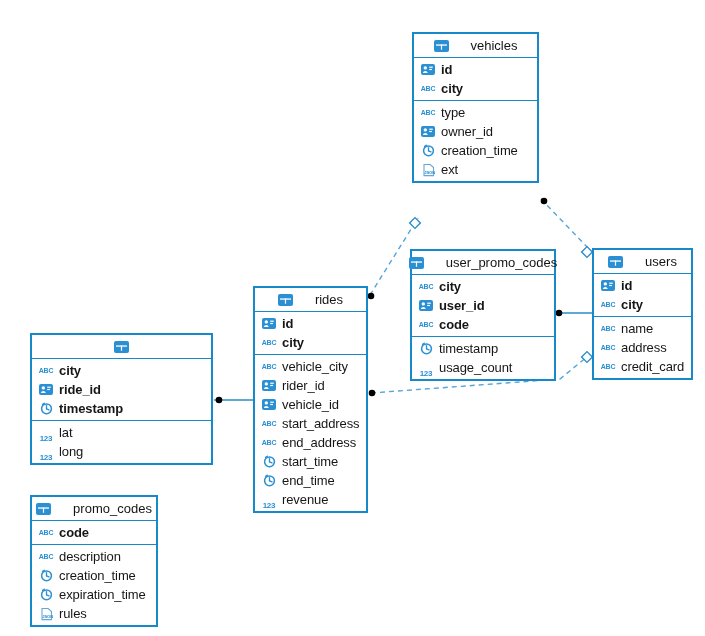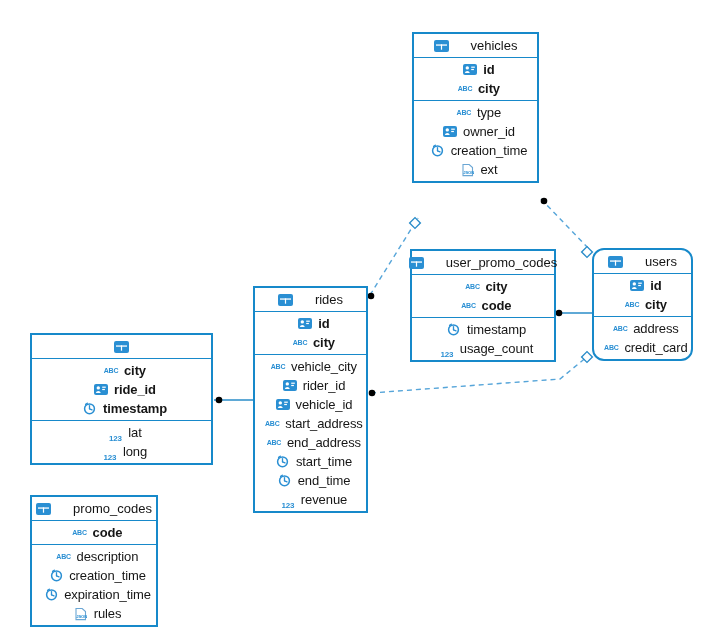--- a/index.html
+++ b/index.html
@@ -25,21 +25,21 @@
     font-size:13px;color:#141414;
     white-space:nowrap;
   }
   .rows{padding:2px 0;}
   .rows.body{border-top:1.6px solid var(--blue,#1789ca);}
   .row{
     height:19px;
     display:flex;align-items:center;gap:4px;
     padding-left:5px;
     font-size:13px;color:#161616;
-    white-space:nowrap;letter-spacing:-0.1px;justify-content:center;
+    white-space:nowrap;letter-spacing:-0.1px;
   }
   .row.key .col-name{font-weight:700;}
   .icon{
     width:18px;min-width:18px;height:14px;
     display:flex;align-items:center;justify-content:center;
   }
   .glyph-text{
     font-weight:700;color:var(--iconblue,#1f86c8);
     font-size:7px;letter-spacing:-0.2px;line-height:1;
     font-family:"Liberation Sans", sans-serif;
@@ -165,20 +165,32 @@
       </div>
       <div class="rows keys">
         <div class="row key">
           <span class="icon">
             <span class="glyph-text">ABC</span>
           </span>
           <span class="col-name">city</span>
         </div>
         <div class="row key">
           <span class="icon">
+            <svg width="14" height="11" viewBox="0 0 14 11">
+              <rect x="0" y="0" width="14" height="11" rx="2" fill="#2a8fd3"></rect>
+              <circle cx="4.3" cy="3.9" r="1.7" fill="#fff"></circle>
+              <path d="M1.8 8.9a2.6 2.6 0 0 1 5 0z" fill="#fff"></path>
+              <rect x="8.2" y="2.6" width="3.6" height="1.2" fill="#fff"></rect>
+              <rect x="8.2" y="4.9" width="2.7" height="1.2" fill="#fff"></rect>
+            </svg>
+          </span>
+          <span class="col-name">user_id</span>
+        </div>
+        <div class="row key">
+          <span class="icon">
             <span class="glyph-text">ABC</span>
           </span>
           <span class="col-name">code</span>
         </div>
       </div>
       <div class="rows body">
         <div class="row">
           <span class="icon">
             <svg width="13" height="13" viewBox="0 0 13 13">
               <circle cx="6.5" cy="6.8" r="4.9" fill="#fff" stroke="#2a8fd3" stroke-width="1.5"></circle>
@@ -190,21 +202,21 @@
           <span class="col-name">timestamp</span>
         </div>
         <div class="row">
           <span class="icon">
             <span class="glyph-num">123</span>
           </span>
           <span class="col-name">usage_count</span>
         </div>
       </div>
     </div>
-    <div class="entity" style="left: 592px; top: 248px; width: 101px; border-radius: 12px;">
+    <div class="entity" style="left: 592px; top: 248px; width: 101px;">
       <div class="entity-header">
         <span class="icon" style="width: 15px; min-width: 15px;">
           <svg width="15" height="12" viewBox="0 0 15 12">
             <rect x="0" y="0" width="15" height="12" rx="2" fill="#2a8fd3"></rect>
             <rect x="2" y="4.4" width="11" height="1.3" fill="#fff"></rect>
             <rect x="6.9" y="4.4" width="1.2" height="5.3" fill="#fff"></rect>
           </svg>
         </span>
         <span>users</span>
       </div>
@@ -222,20 +234,26 @@
           <span class="col-name">id</span>
         </div>
         <div class="row key">
           <span class="icon">
             <span class="glyph-text">ABC</span>
           </span>
           <span class="col-name">city</span>
         </div>
       </div>
       <div class="rows body">
+        <div class="row">
+          <span class="icon">
+            <span class="glyph-text">ABC</span>
+          </span>
+          <span class="col-name">name</span>
+        </div>
         <div class="row">
           <span class="icon">
             <span class="glyph-text">ABC</span>
           </span>
           <span class="col-name">address</span>
         </div>
         <div class="row">
           <span class="icon">
             <span class="glyph-text">ABC</span>
           </span>

